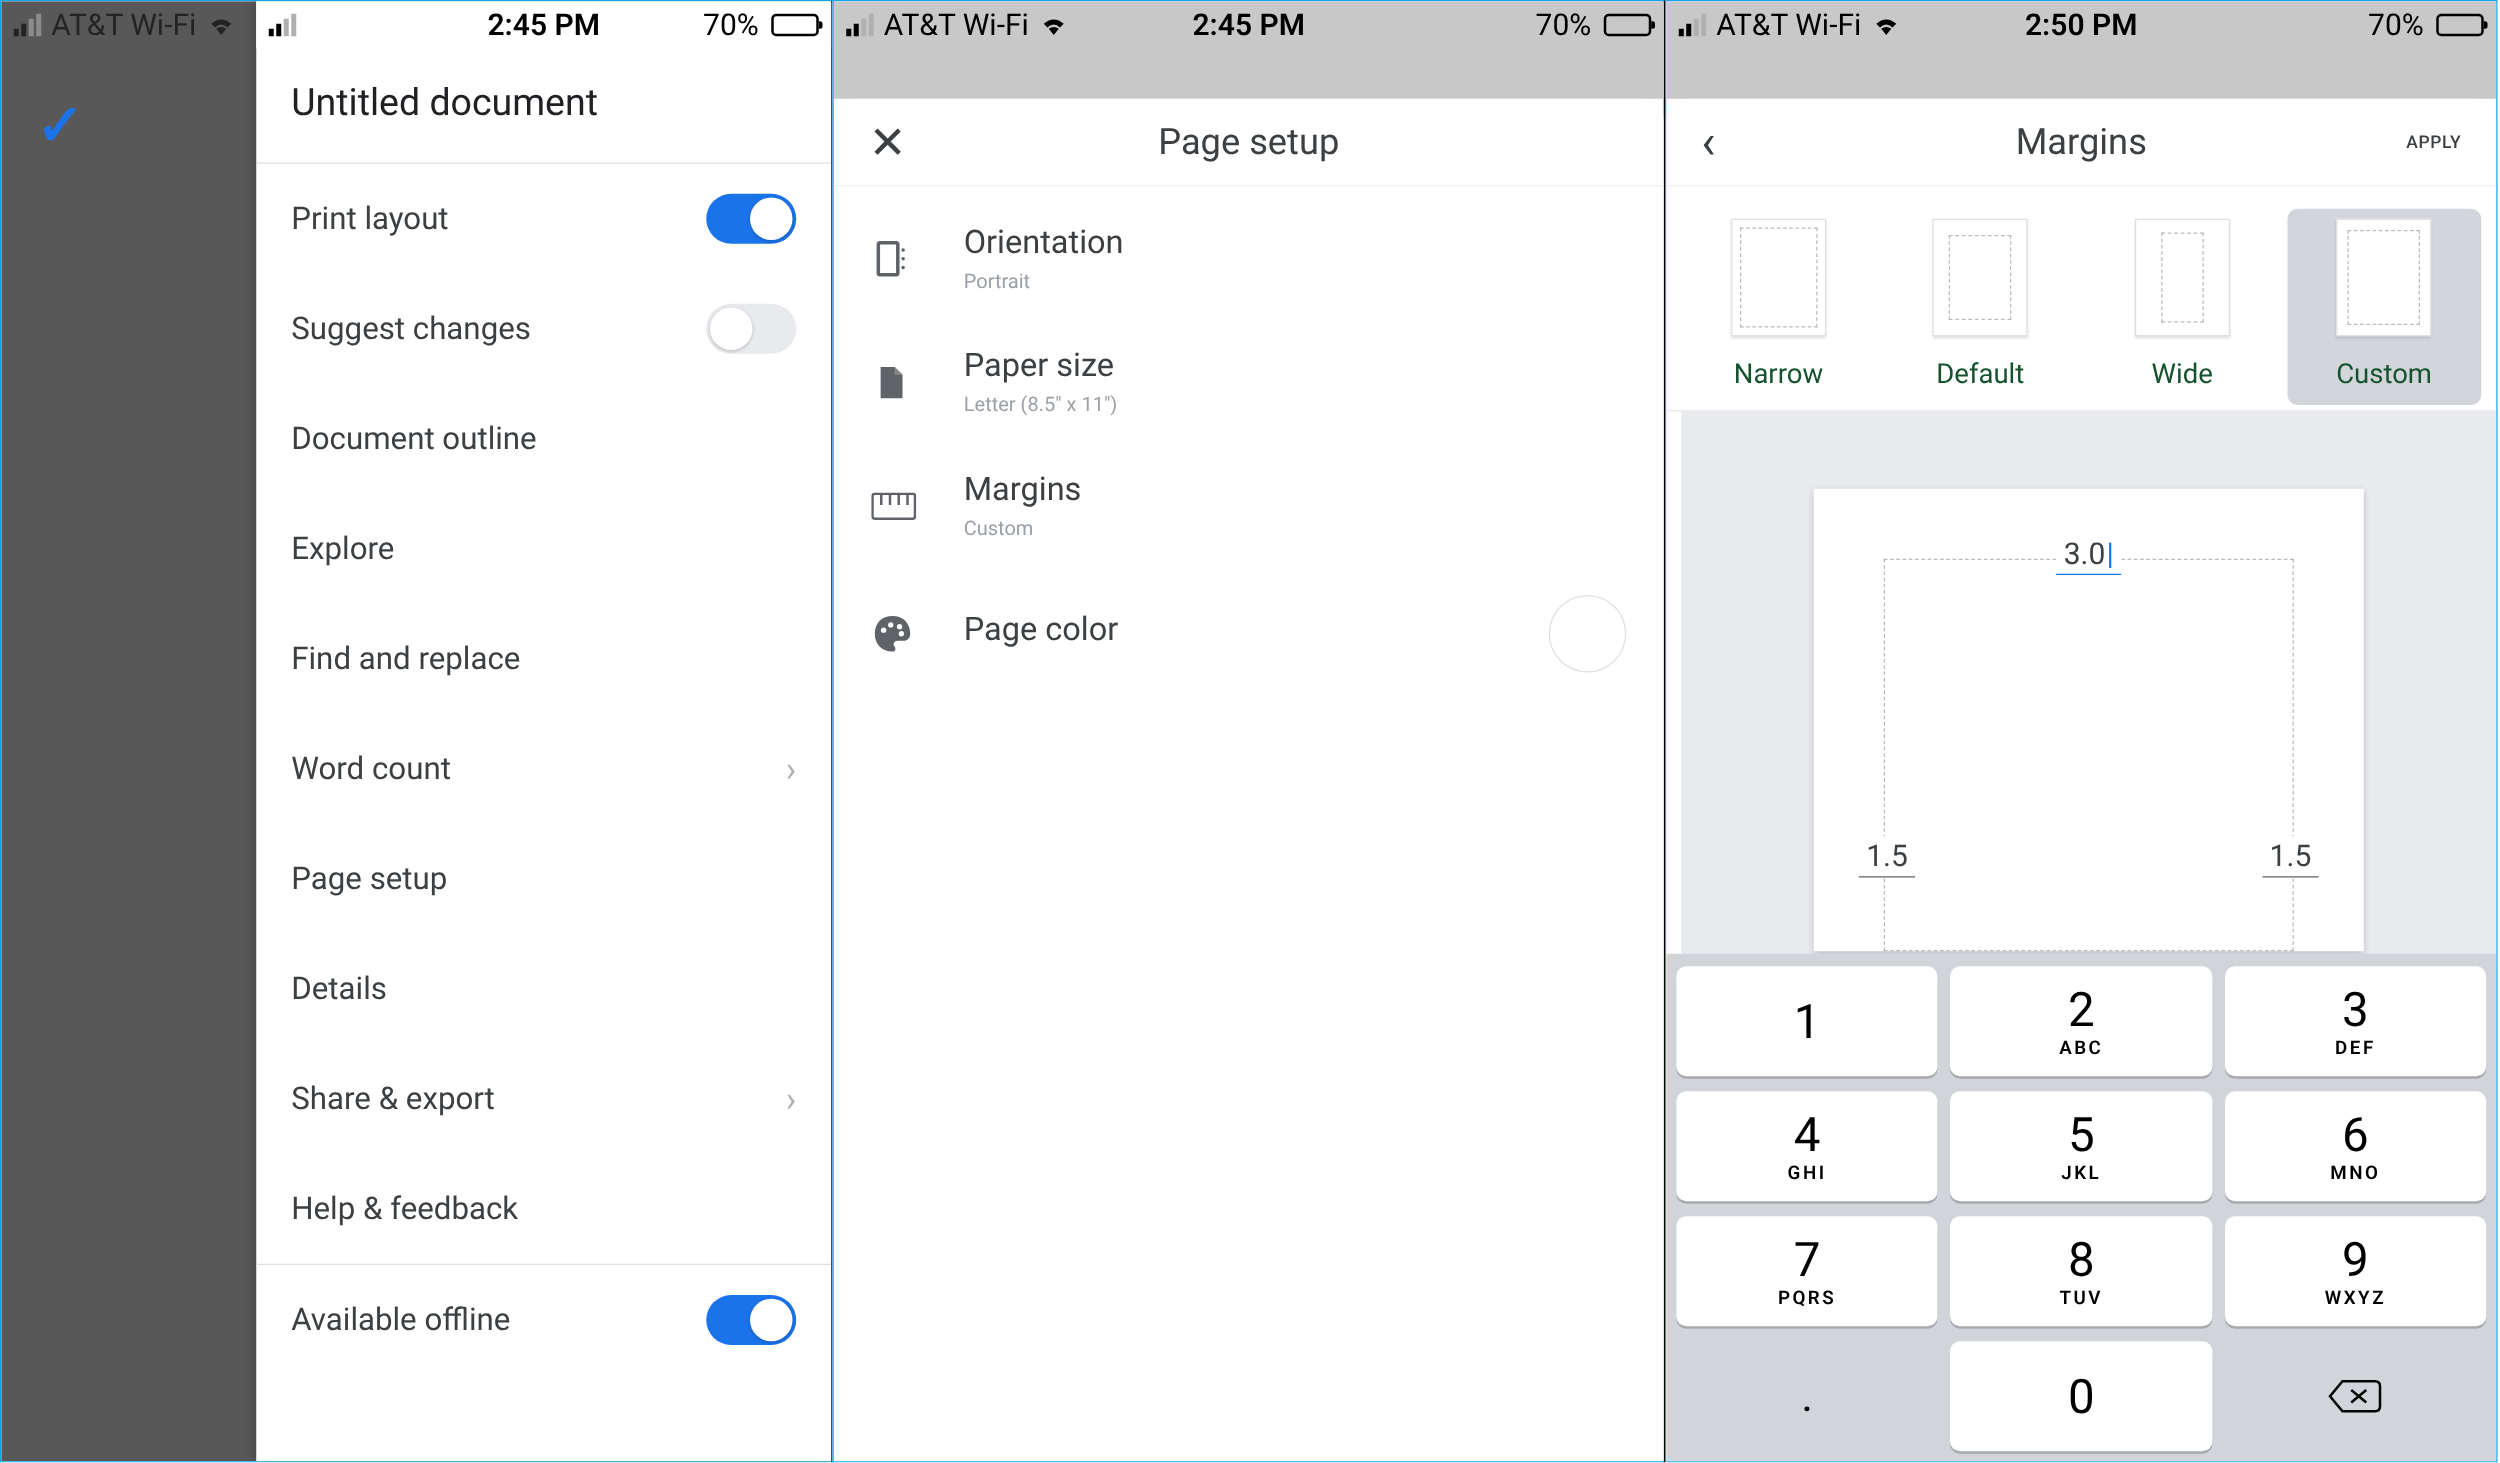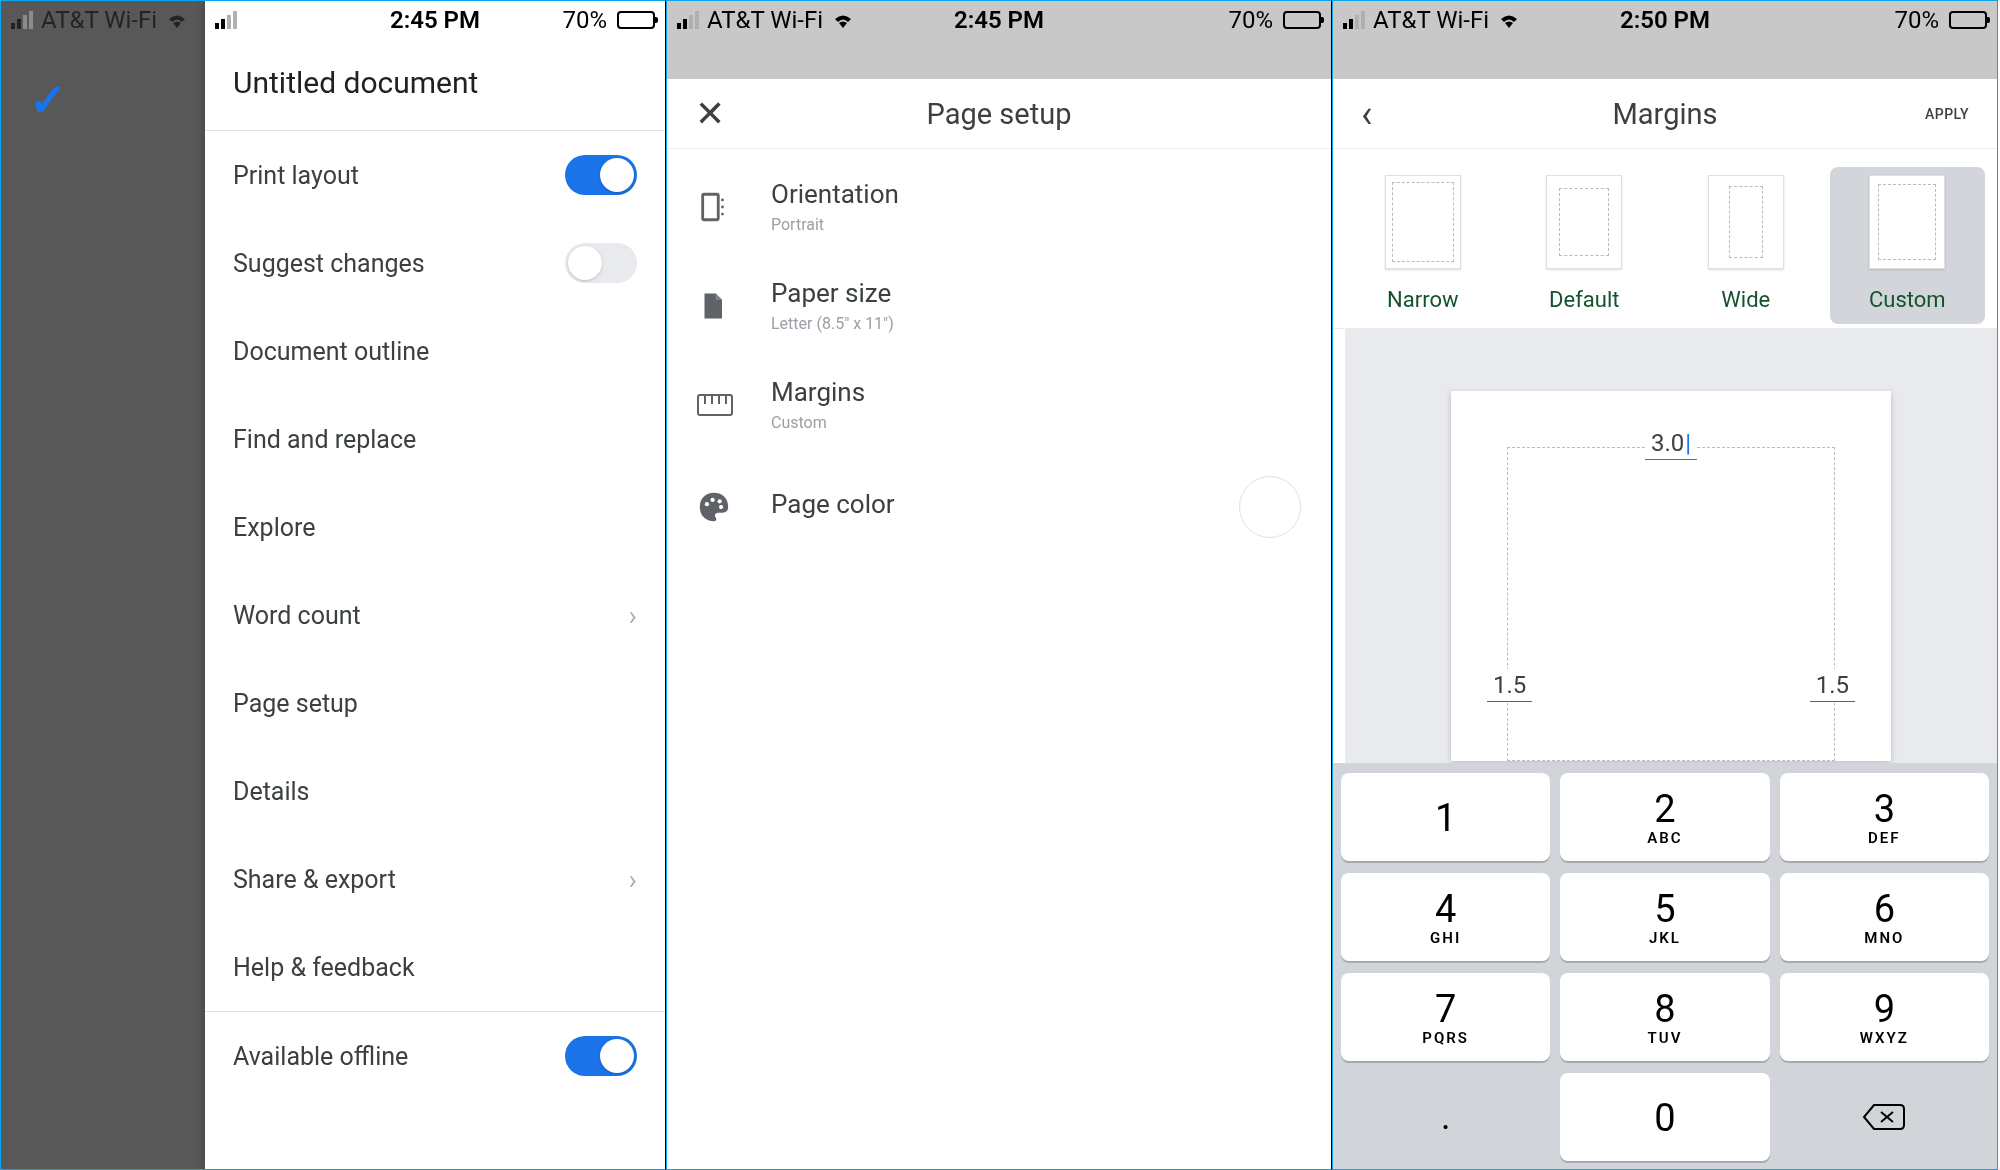--- a/index.html
+++ b/index.html
@@ -251,25 +251,25 @@
         <span class="toggle off">
             <span class="knob"></span>
           </span>
       </div>
 
       <div class="menu-item">
         <span>Document outline</span>
       </div>
 
       <div class="menu-item">
+        <span>Explore</span>
+      </div>
+
+      <div class="menu-item">
         <span>Find and replace</span>
-      </div>
-
-      <div class="menu-item">
-        <span>Explore</span>
       </div>
 
       <div class="menu-item">
         <span>Word count</span>
         <span class="chevron">›</span>
       </div>
 
       <div class="menu-item">
         <span>Page setup</span>
       </div>

